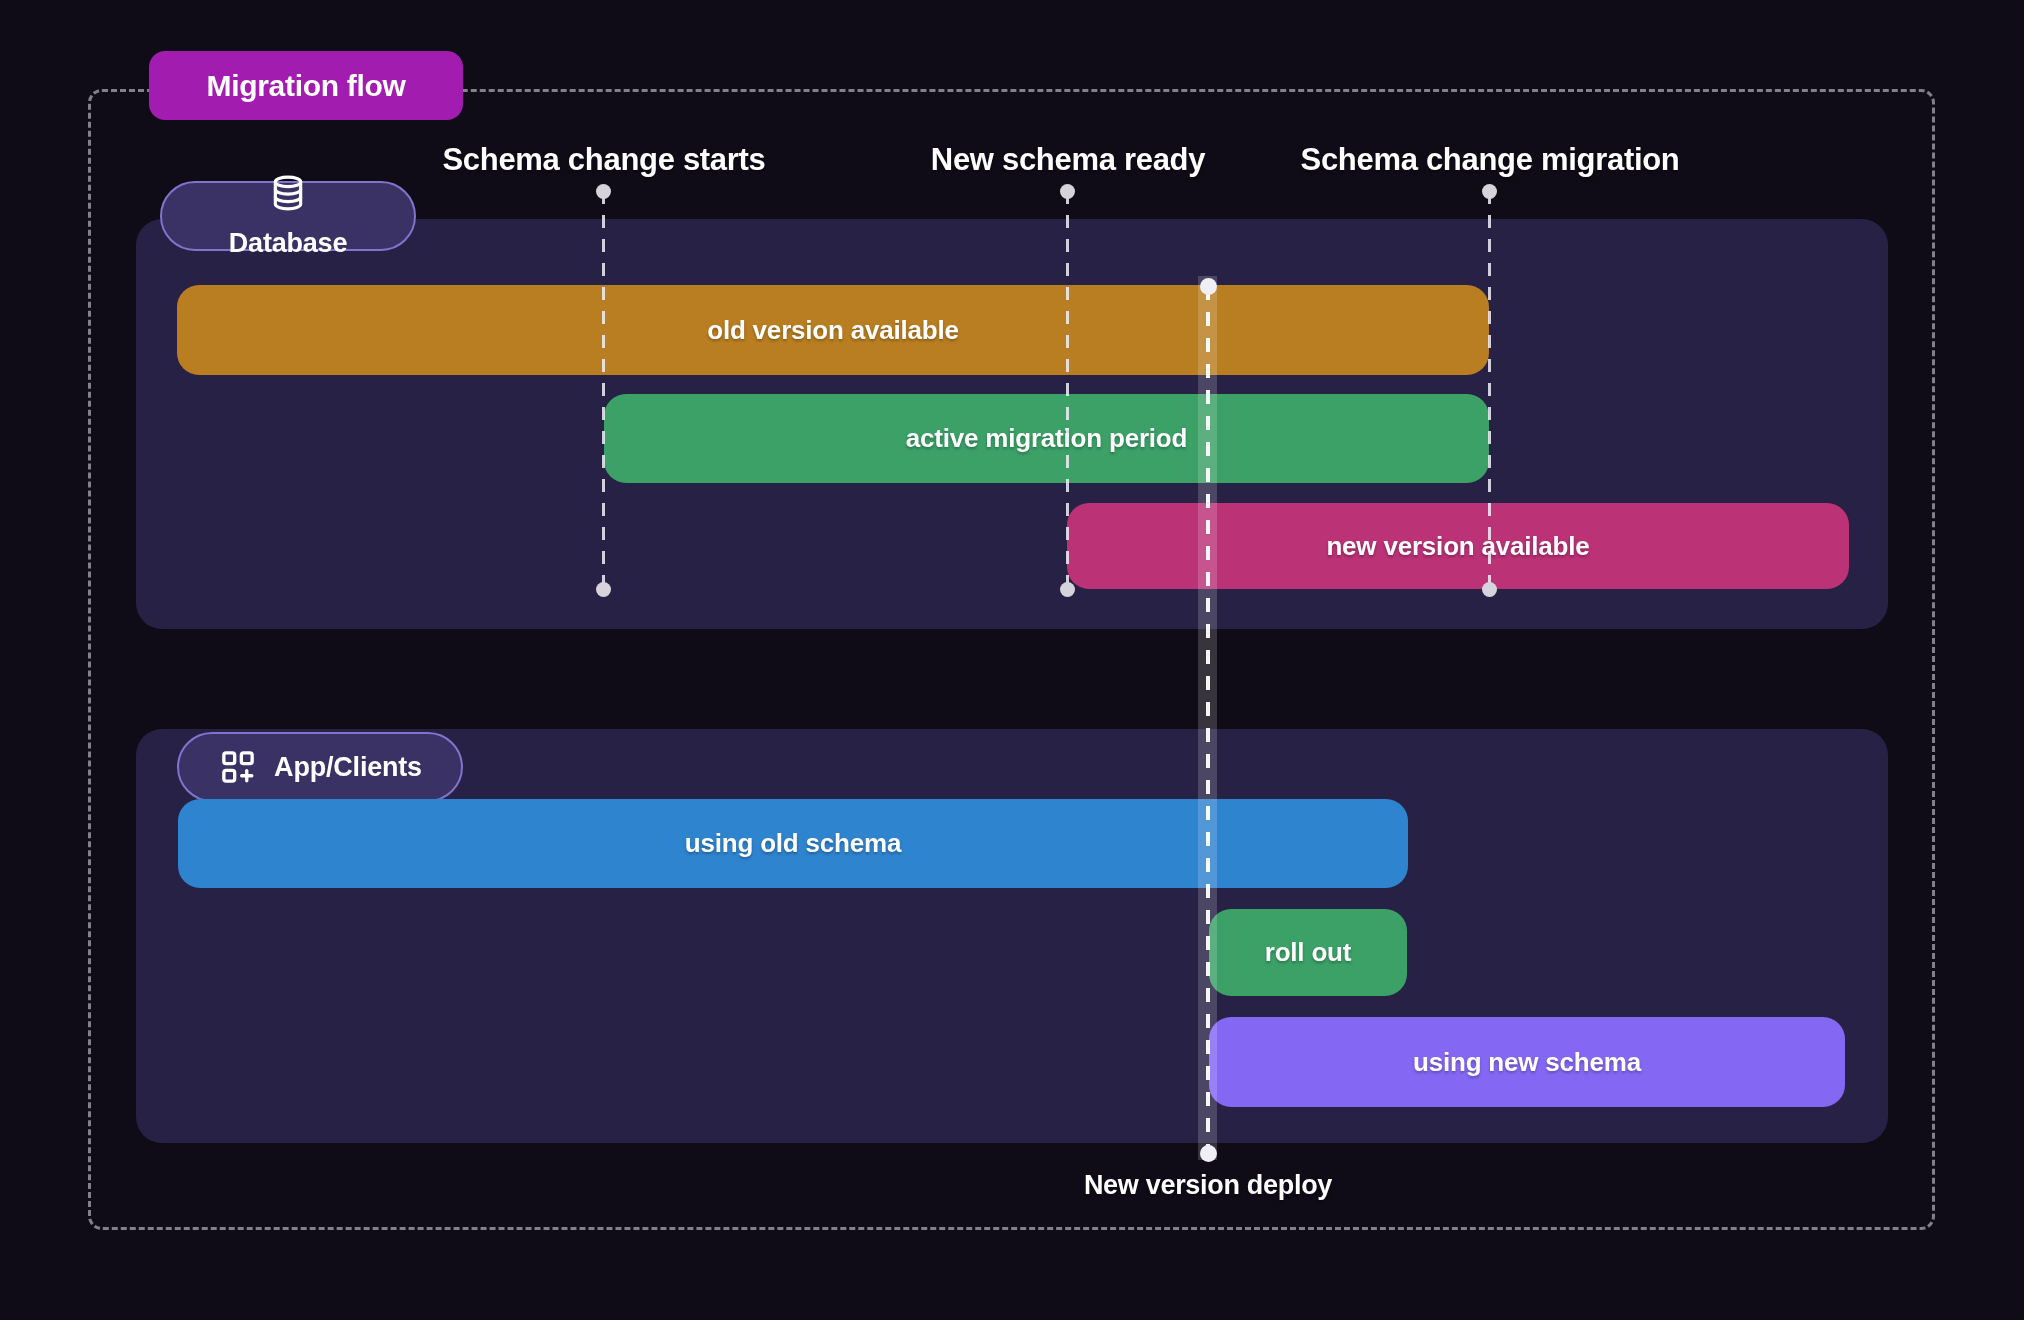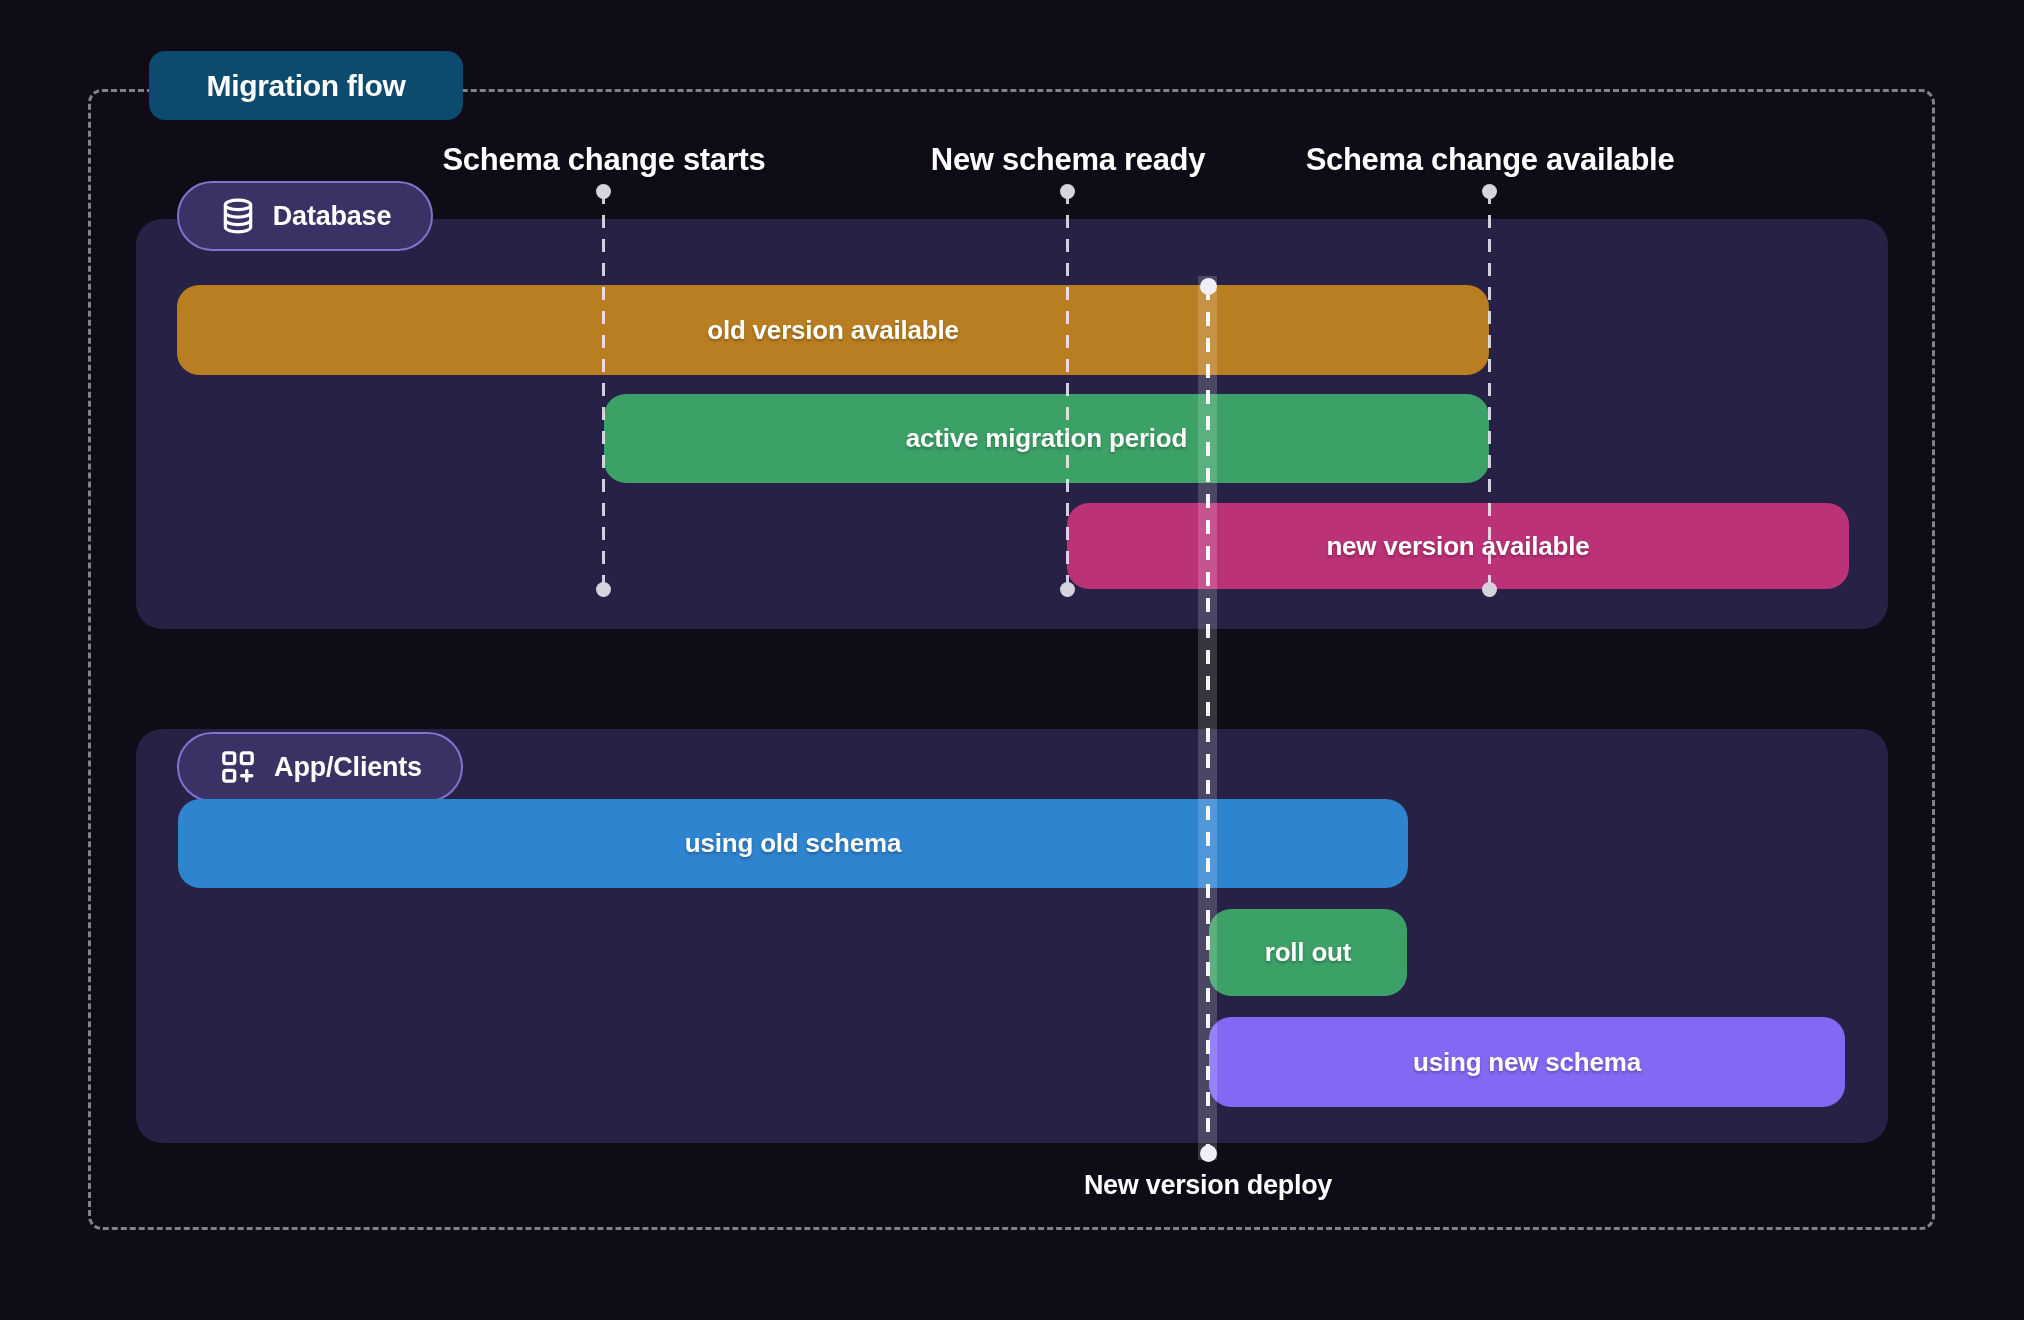--- a/index.html
+++ b/index.html
@@ -16,21 +16,21 @@
                display:flex;align-items:center;justify-content:center;font-size:30px;letter-spacing:-.3px;}
 
   
   .panel{position:absolute;left:136px;width:1752px;border-radius:26px;}
   .panel.db{top:219px;height:410px;}
   .panel.app{top:729px;height:414px;}
 
   
   .lane-badge{position:absolute;height:70px;border-radius:35px;border:2.5px solid;
               display:flex;align-items:center;justify-content:center;gap:16px;font-size:27px;letter-spacing:-.2px;}
-  .lane-badge.db{left:177px;top:181px;width:256px;}
+  .lane-badge.db{left:160px;top:181px;width:256px;flex-direction:column;}
   .lane-badge.app{left:177px;top:695px;width:286px;}
   .lane-badge svg{display:block;}
 
   
   .bar{position:absolute;border-radius:22px;display:flex;align-items:center;justify-content:center;
        font-size:26px;letter-spacing:-.2px;text-shadow:0 2px 3px rgba(0,0,0,.28);}
   .bar-old       {left:177px; top:285px; width:1312px;height:90px;}
   .bar-active    {left:604px; top:394px; width:885px; height:89px;}
   .bar-new       {left:1067px;top:503px; width:782px; height:86px;}
   .bar-using-old {left:178px; top:799px; width:1230px;height:89px;}
@@ -62,21 +62,21 @@
 </head>
 <body>
 
 <div class="stage" style="background-color: rgb(15, 12, 24);">
 
   <div class="outer-frame" style="border-color: rgb(131, 128, 142);"></div>
 
   <div class="panel db" style="background-color: rgb(39, 33, 69);"></div>
   <div class="panel app" style="background-color: rgb(39, 33, 69);"></div>
 
-  <div class="title-badge" style="background-color: #0c4a6e;">
+  <div class="title-badge" style="background-color: #a21caf;">
     <span>Migration flow</span>
   </div>
 
   <div class="lane-badge db" style="background-color: rgb(58, 50, 100); border-color: rgb(129, 116, 207);">
     <span>
       <svg width="38" height="38" viewBox="0 0 24 24" fill="none" stroke="#ffffff" stroke-width="2" stroke-linecap="round" stroke-linejoin="round">
         <ellipse cx="12" cy="5" rx="8" ry="3"></ellipse>
         <path d="M4 5v14c0 1.66 3.58 3 8 3s8-1.34 8-3V5"></path>
         <path d="M4 9.7c0 1.66 3.58 3 8 3s8-1.34 8-3"></path>
         <path d="M4 14.4c0 1.66 3.58 3 8 3s8-1.34 8-3"></path>
@@ -124,21 +124,21 @@
 
   <div class="dot d1t"></div>
   <div class="dot d2t"></div>
   <div class="dot d3t"></div>
   <div class="dot d1b"></div>
   <div class="dot d2b"></div>
   <div class="dot d3b"></div>
 
   <div class="marker-label ml-1">Schema change starts</div>
   <div class="marker-label ml-2">New schema ready</div>
-  <div class="marker-label ml-3">Schema change available</div>
+  <div class="marker-label ml-3">Schema change migration</div>
 
   <div class="deploy-band"></div>
   <div class="deploy-line"></div>
   <div class="deploy-dot ddt"></div>
   <div class="deploy-dot ddb"></div>
   <div class="deploy-label">New version deploy</div>
 
 </div>
 
 </body></html>

